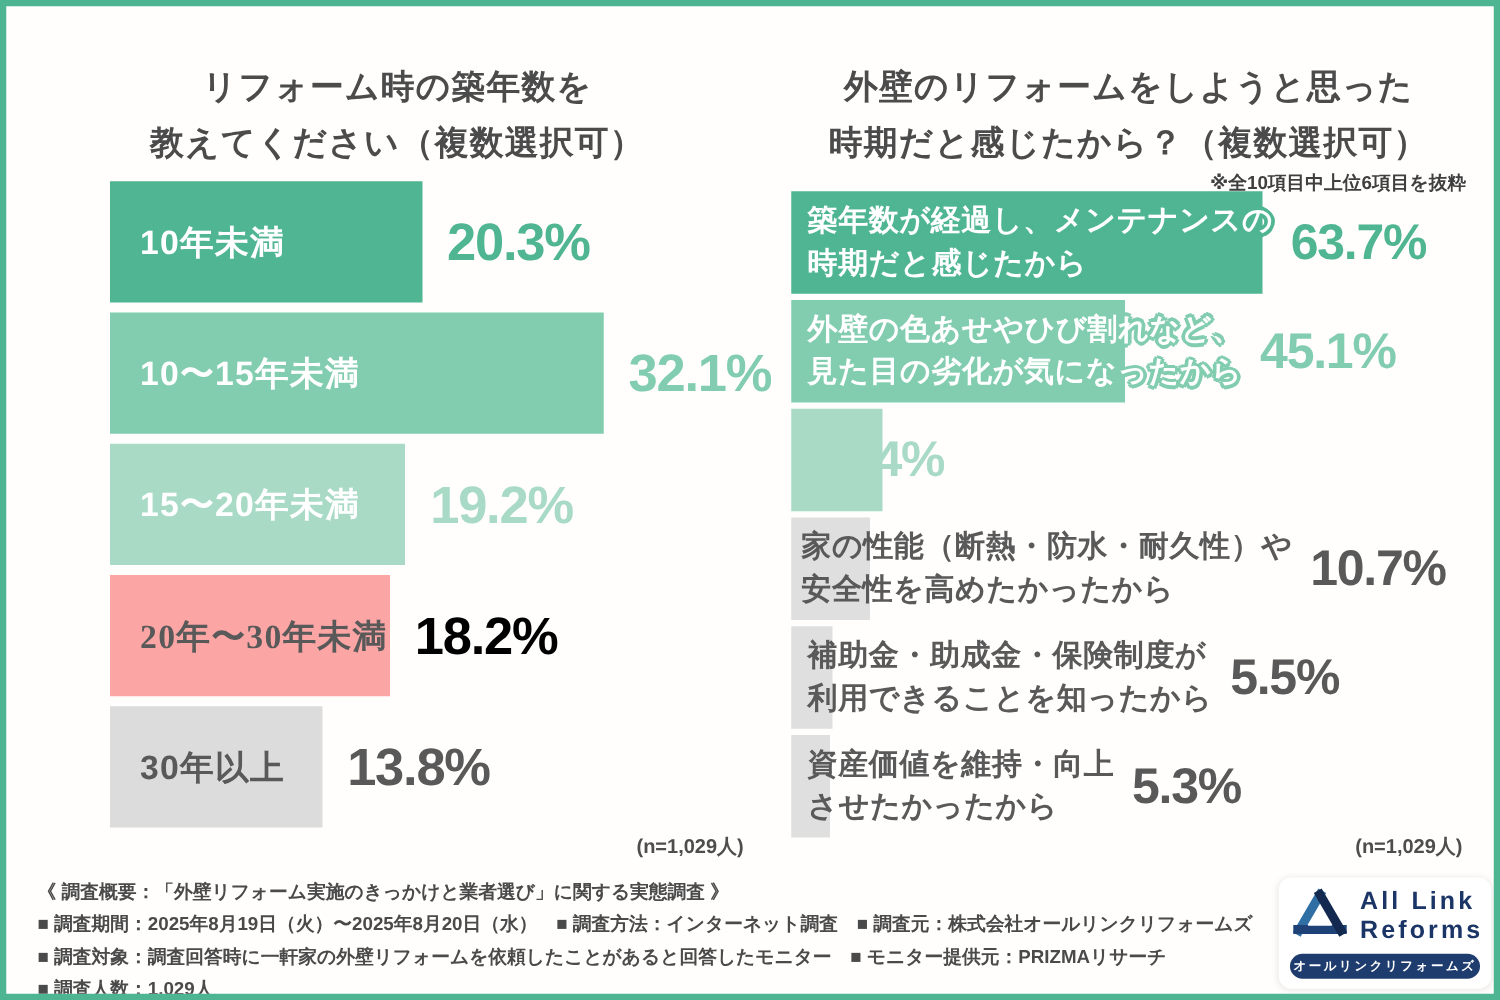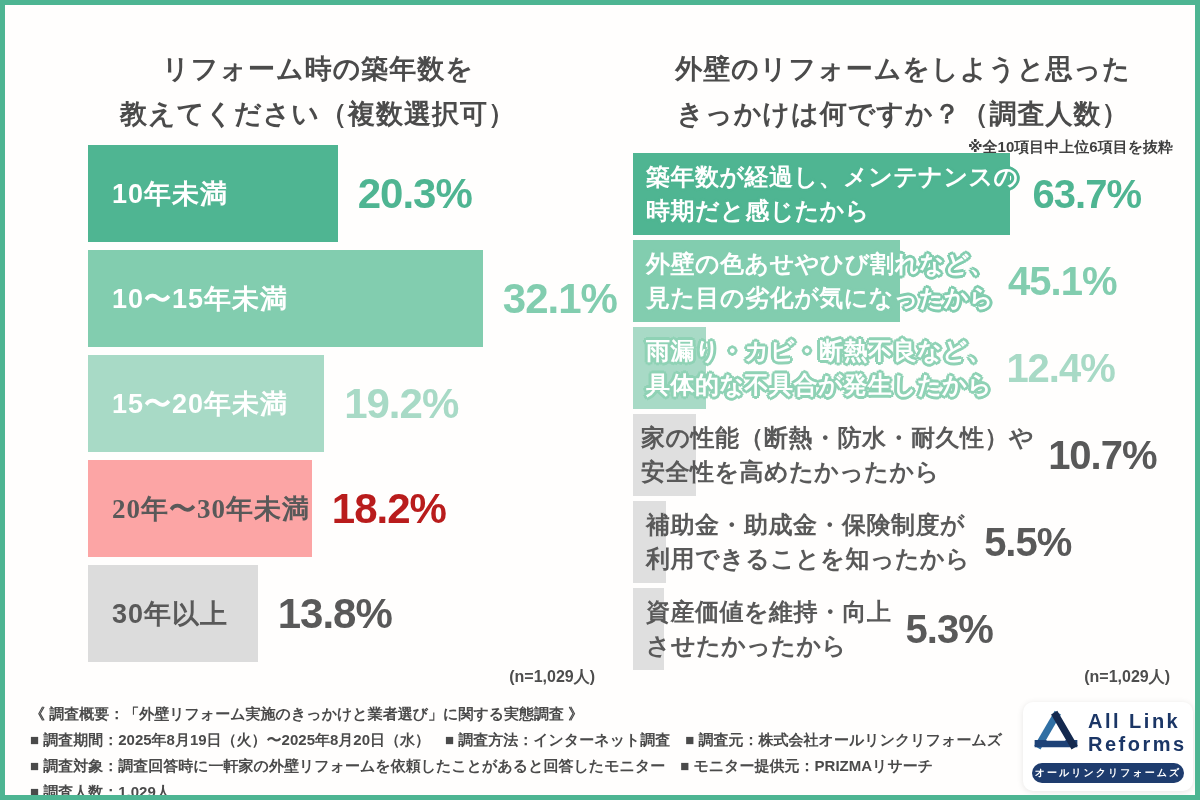--- a/index.html
+++ b/index.html
@@ -60,21 +60,21 @@
 
 <div class="frame">
 
   <div class="chart-title title-left">
     <span>リフォーム時の築年数を</span><br>
     <span>教えてください（複数選択可）</span>
   </div>
 
   <div class="chart-title title-right">
     <span>外壁のリフォームをしようと思った</span><br>
-    <span>きっかけは何ですか？（調査人数）</span>
+    <span>時期だと感じたから？（複数選択可）</span>
     <span class="excerpt-note">※全10項目中上位6項目を抜粋</span>
   </div>
 
   <div class="lcol">
     <div class="lrow">
       <div class="lbar" style="background-color: rgb(79, 181, 146); width: 249.69px; padding-left: 44px;">
         <span class="lbar-label" style="color: rgb(255, 255, 255);">10年未満</span>
       </div>
       <span class="lpct" style="color: rgb(79, 181, 146);">20.3%</span>
     </div>
@@ -87,21 +87,21 @@
     <div class="lrow">
       <div class="lbar" style="background-color: rgb(168, 218, 198); width: 236.16px;">
         <span class="lbar-label" style="color: rgb(255, 255, 255);">15〜20年未満</span>
       </div>
       <span class="lpct" style="color: rgb(168, 218, 198);">19.2%</span>
     </div>
     <div class="lrow">
       <div class="lbar" style="background-color: #fca5a5; width: 223.86px; font-family: Liberation Serif, serif;">
         <span class="lbar-label" style="color: rgb(89, 89, 89);">20年〜30年未満</span>
       </div>
-      <span class="lpct" style="color: #b91c1c;">18.2%</span>
+      <span class="lpct" style="color: #000000;">18.2%</span>
     </div>
     <div class="lrow">
       <div class="lbar" style="background-color: rgb(220, 220, 220); width: 169.74px;">
         <span class="lbar-label" style="color: rgb(89, 89, 89);">30年以上</span>
       </div>
       <span class="lpct" style="color: rgb(89, 89, 89);">13.8%</span>
     </div>
   </div>
 
   <div class="rcol">
@@ -116,24 +116,20 @@
     <div class="rrow">
       <div class="rbar" style="background-color: rgb(130, 205, 175); width: 266.992px;"></div>
       <div class="rlabel" style="color: rgb(255, 255, 255); text-shadow: rgb(130, 205, 175) -3px 0px, rgb(130, 205, 175) 3px 0px, rgb(130, 205, 175) 0px -3px, rgb(130, 205, 175) 0px 3px, rgb(130, 205, 175) -2px -2px, rgb(130, 205, 175) 2px -2px, rgb(130, 205, 175) -2px 2px, rgb(130, 205, 175) 2px 2px;">
         <span>外壁の色あせやひび割れなど、</span>
         <span>見た目の劣化が気になったから</span>
       </div>
       <span class="rpct" style="color: rgb(130, 205, 175);">45.1%</span>
     </div>
     <div class="rrow">
       <div class="rbar" style="background-color: rgb(168, 218, 198); width: 73.408px;"></div>
-      <div class="rlabel" style="color: rgb(255, 255, 255); text-shadow: rgb(143, 210, 181) -3px 0px, rgb(143, 210, 181) 3px 0px, rgb(143, 210, 181) 0px -3px, rgb(143, 210, 181) 0px 3px, rgb(143, 210, 181) -2px -2px, rgb(143, 210, 181) 2px -2px, rgb(143, 210, 181) -2px 2px, rgb(143, 210, 181) 2px 2px;">
-        <span>雨漏り・カビ・断熱不良など、</span>
-        <span>具体的な不具合が発生したから</span>
-      </div>
       <span class="rpct" style="color: rgb(168, 218, 198);">12.4%</span>
     </div>
     <div class="rrow">
       <div class="rbar" style="background-color: rgb(223, 223, 223); width: 63.344px;"></div>
       <div class="rlabel" style="color: rgb(89, 89, 89); margin-left: 8px;">
         <span>家の性能（断熱・防水・耐久性）や</span>
         <span>安全性を高めたかったから</span>
       </div>
       <span class="rpct" style="color: rgb(89, 89, 89);">10.7%</span>
     </div>

